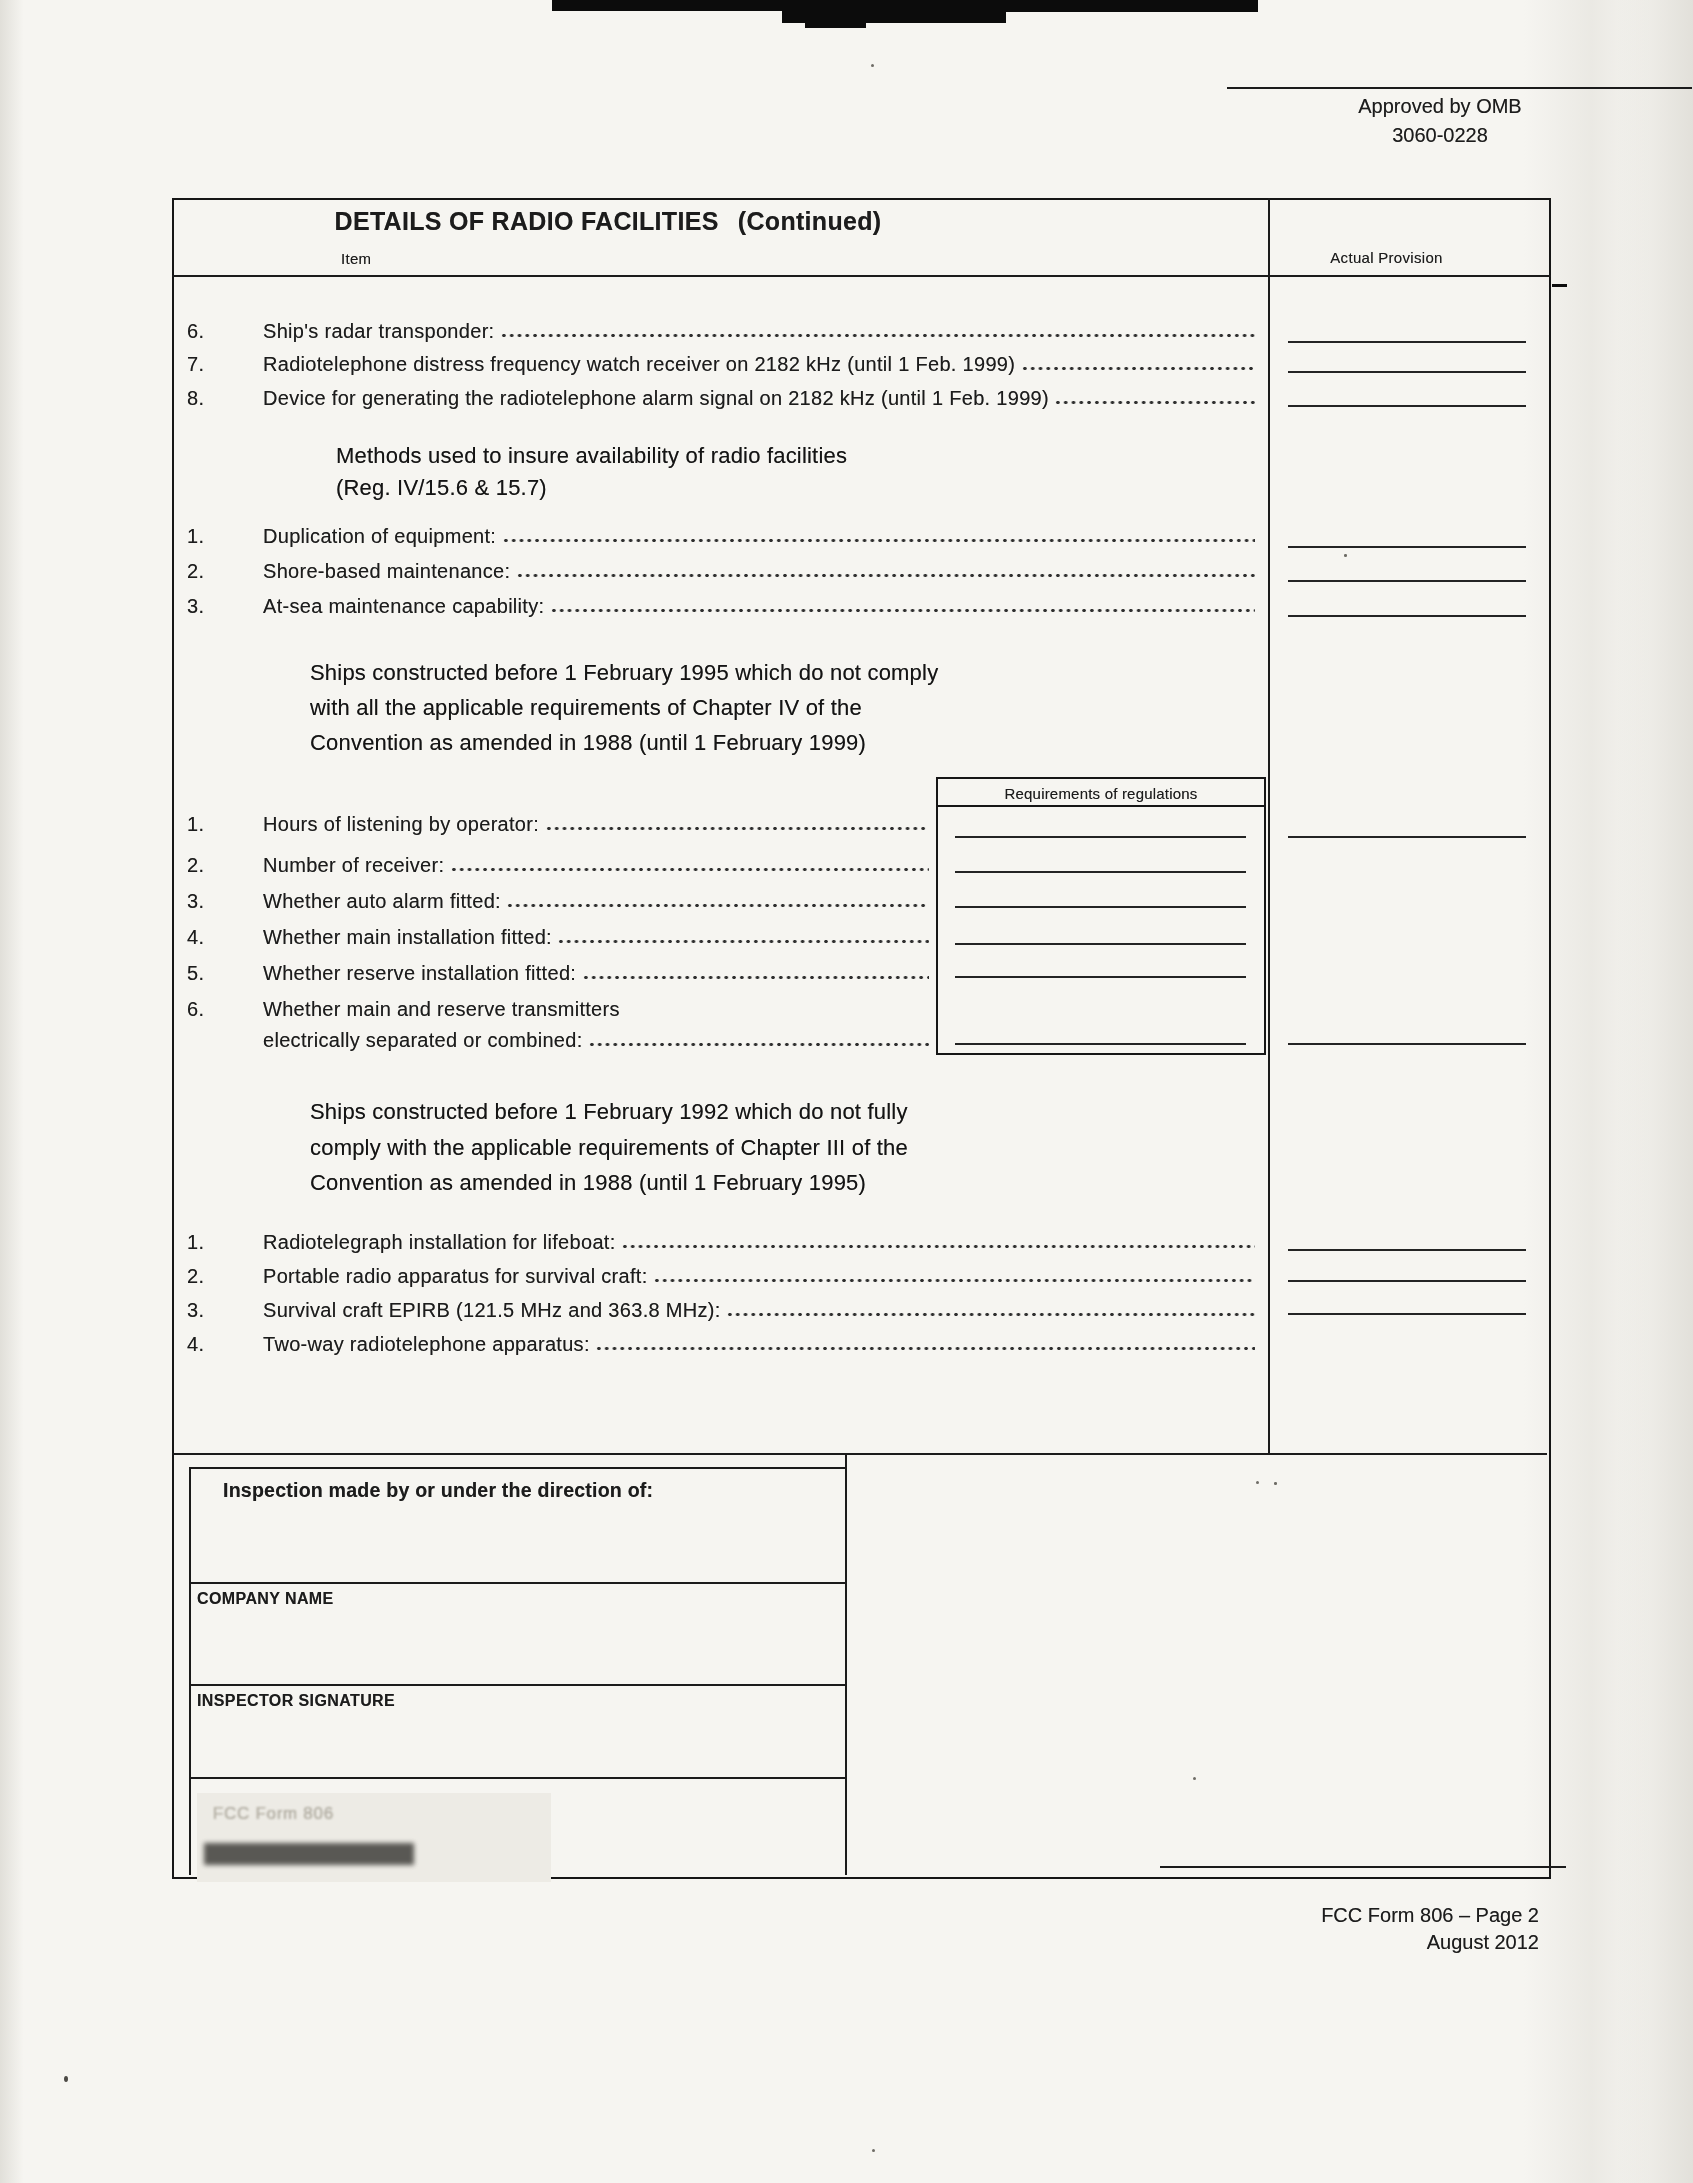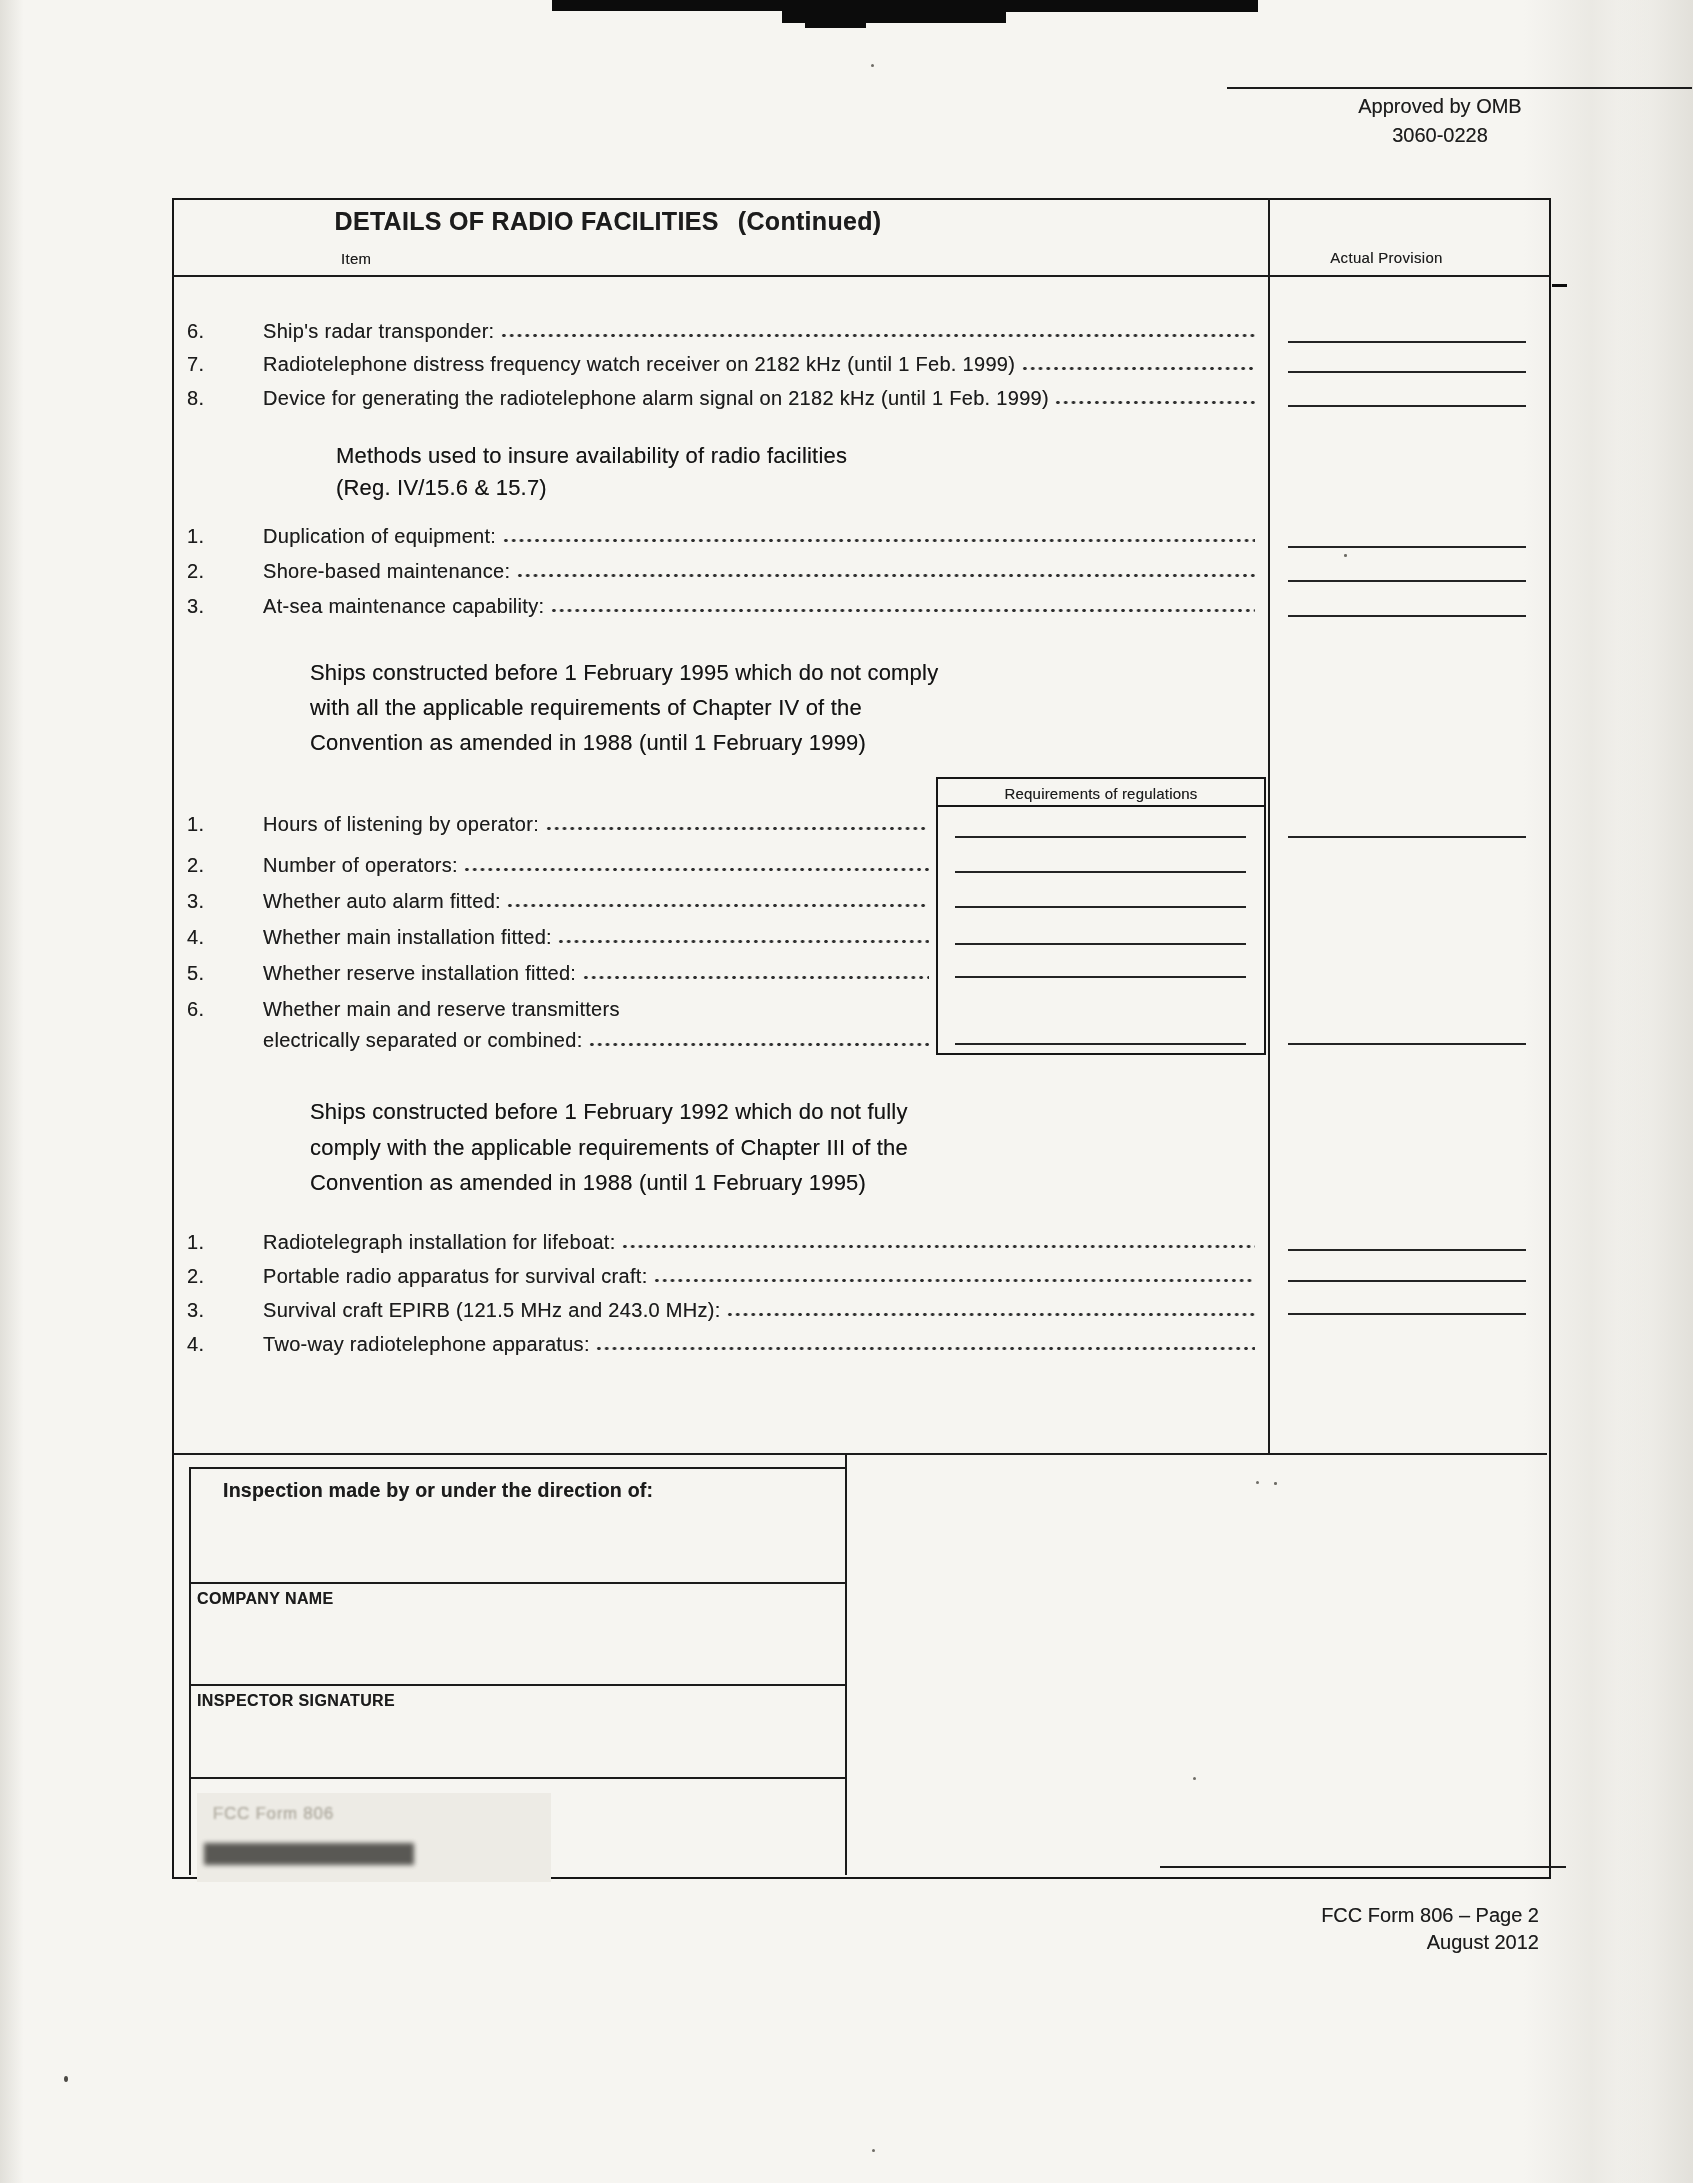--- a/index.html
+++ b/index.html
@@ -119,21 +119,21 @@
   <div class="ansline" style="left:955px;top:976px;width:291px;"></div>
   <div class="ansline" style="left:955px;top:1043px;width:291px;"></div>
 
   <div class="row" style="top:812px;left:187px;width:742px;">
     <span class="num">1.</span>
     <span class="lbl">Hours of listening by operator:</span>
     <span class="leader"></span>
   </div>
   <div class="row" style="top:853px;left:187px;width:742px;">
     <span class="num">2.</span>
-    <span class="lbl">Number of operators:</span>
+    <span class="lbl">Number of receiver:</span>
     <span class="leader"></span>
   </div>
   <div class="row" style="top:889px;left:187px;width:742px;">
     <span class="num">3.</span>
     <span class="lbl">Whether auto alarm fitted:</span>
     <span class="leader"></span>
   </div>
   <div class="row" style="top:925px;left:187px;width:742px;">
     <span class="num">4.</span>
     <span class="lbl">Whether main installation fitted:</span>
@@ -165,21 +165,21 @@
     <span class="lbl">Radiotelegraph installation for lifeboat:</span>
     <span class="leader"></span>
   </div>
   <div class="row" style="top:1264px;left:187px;width:1068px;">
     <span class="num">2.</span>
     <span class="lbl">Portable radio apparatus for survival craft:</span>
     <span class="leader"></span>
   </div>
   <div class="row" style="top:1298px;left:187px;width:1068px;">
     <span class="num">3.</span>
-    <span class="lbl">Survival craft EPIRB (121.5 MHz and 243.0 MHz):</span>
+    <span class="lbl">Survival craft EPIRB (121.5 MHz and 363.8 MHz):</span>
     <span class="leader"></span>
   </div>
   <div class="row" style="top:1332px;left:187px;width:1068px;">
     <span class="num">4.</span>
     <span class="lbl">Two-way radiotelephone apparatus:</span>
     <span class="leader"></span>
   </div>
   <div class="ansline" style="left:1288px;top:1249px;width:238px;"></div>
   <div class="ansline" style="left:1288px;top:1280px;width:238px;"></div>
   <div class="ansline" style="left:1288px;top:1313px;width:238px;"></div>

